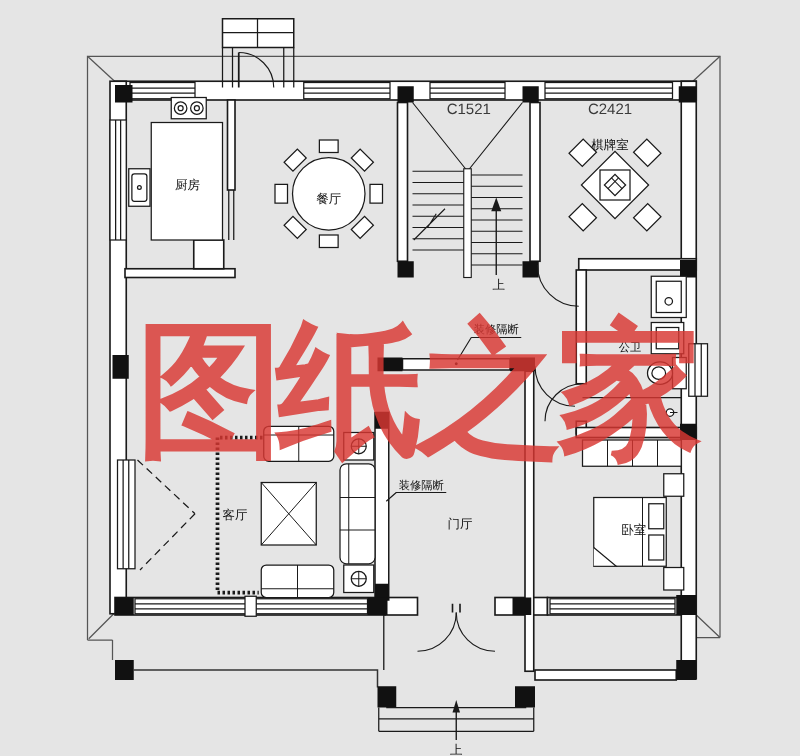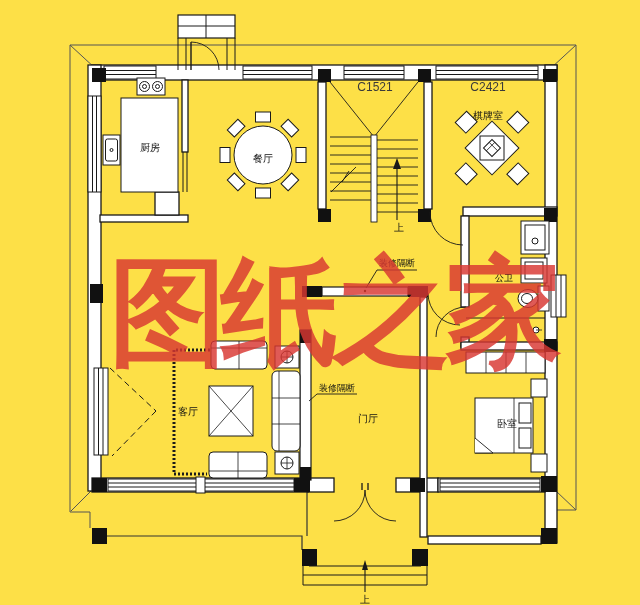--- a/index.html
+++ b/index.html
@@ -1,16 +1,16 @@
 <!DOCTYPE html>
 <html><head>
 <meta charset="utf-8">
 <style>
   html,body{margin:0;padding:0;background:#ffffff;}
-  #stage{position:relative;width:640px;height:605px;background:#fde047;overflow:hidden;
+  #stage{position:relative;width:640px;height:605px;background:#e5e5e5;overflow:hidden;
          font-family:"Liberation Sans",sans-serif;}
   svg{position:absolute;left:0;top:0;}
   svg text{font-family:"Liberation Sans",sans-serif;fill:#222;}
   .wincode{font-size:12px;fill:#3a3a3a;}
   .roomlbl{font-size:10px;fill:#111;}
   .notelbl{font-size:9px;fill:#111;}
   .uplbl{font-size:10px;fill:#111;}
   #watermark{position:absolute;left:84px;top:250px;width:480px;
              font-family:"DejaVu Serif",serif;font-weight:bold;
              font-size:118px;line-height:1.05;letter-spacing:-6px;

